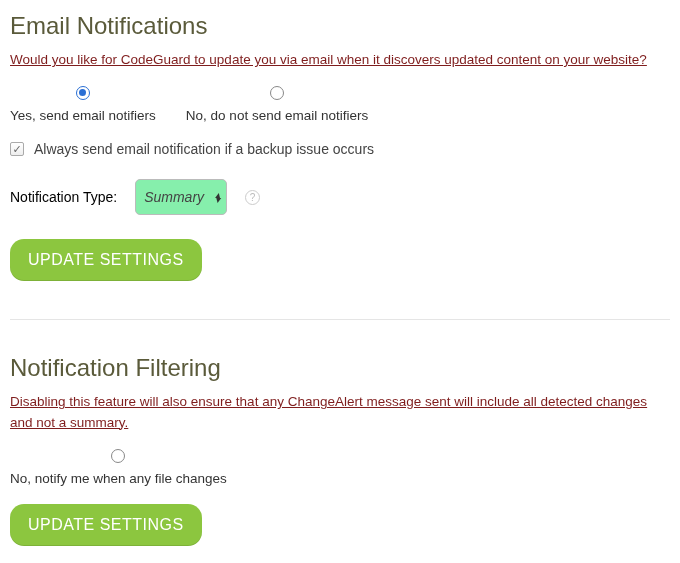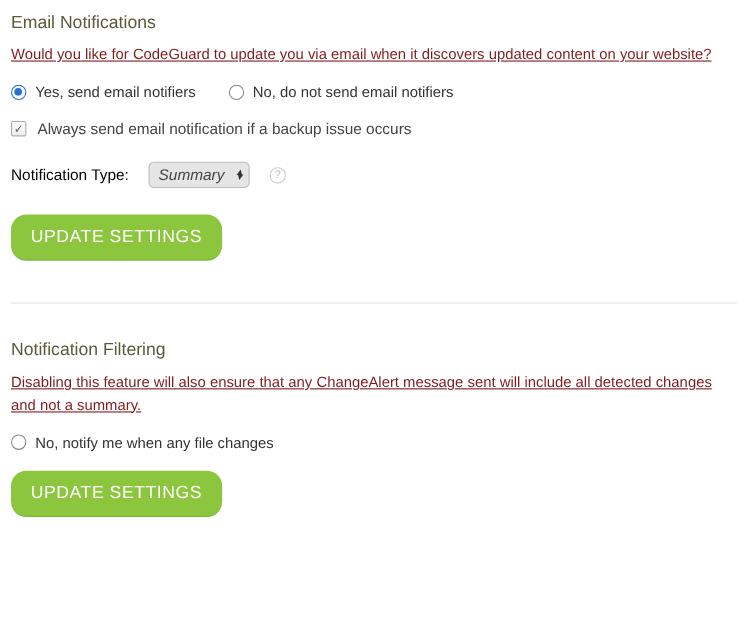--- a/index.html
+++ b/index.html
@@ -5,21 +5,21 @@
     * { box-sizing: border-box; margin: 0; padding: 0; }
     body {
       font-family: "Helvetica Neue", Helvetica, Arial, sans-serif;
       font-size: 14px;
       color: #444;
       background: #fff;
       width: 680px;
       padding: 12px 10px 20px 10px;
     }
     h2 {
-      font-size: 16px;
+      font-size: 24px;
       font-weight: 400;
       color: #5a5a3a;
       margin-bottom: 10px;
     }
     .desc {
       color: #7f1d1d;
       font-size: 13.5px;
       line-height: 1.5;
       margin-bottom: 16px;
       text-decoration: underline;
@@ -28,20 +28,21 @@
       display: flex;
       align-items: center;
       gap: 30px;
       margin-bottom: 18px;
     }
     .radio-option {
       display: flex;
       align-items: center;
       gap: 8px;
       cursor: pointer;
+      flex-direction: column;
     }
     .radio {
       width: 14px;
       height: 14px;
       border-radius: 50%;
       border: 1.5px solid #888;
       position: relative;
       display: inline-block;
       background: #fff;
     }
@@ -87,26 +88,26 @@
     .select-label {
       font-size: 14px;
       color: #000000;
     }
     .select {
       font-family: inherit;
       font-size: 14px;
       padding: 2px 22px 2px 8px;
       border: 1px solid #bbb;
       border-radius: 5px;
-      background: #e5e5e5;
+      background: #86efac;
       position: relative;
       display: inline-flex;
       align-items: center;
       min-width: 78px;
-      height: 24px;
+      height: 36px;
       cursor: pointer;
       font-style: italic;
     }
     .select-caret {
       position: absolute;
       right: 6px;
       top: 50%;
       transform: translateY(-50%);
       font-size: 10px;
       color: #333;

